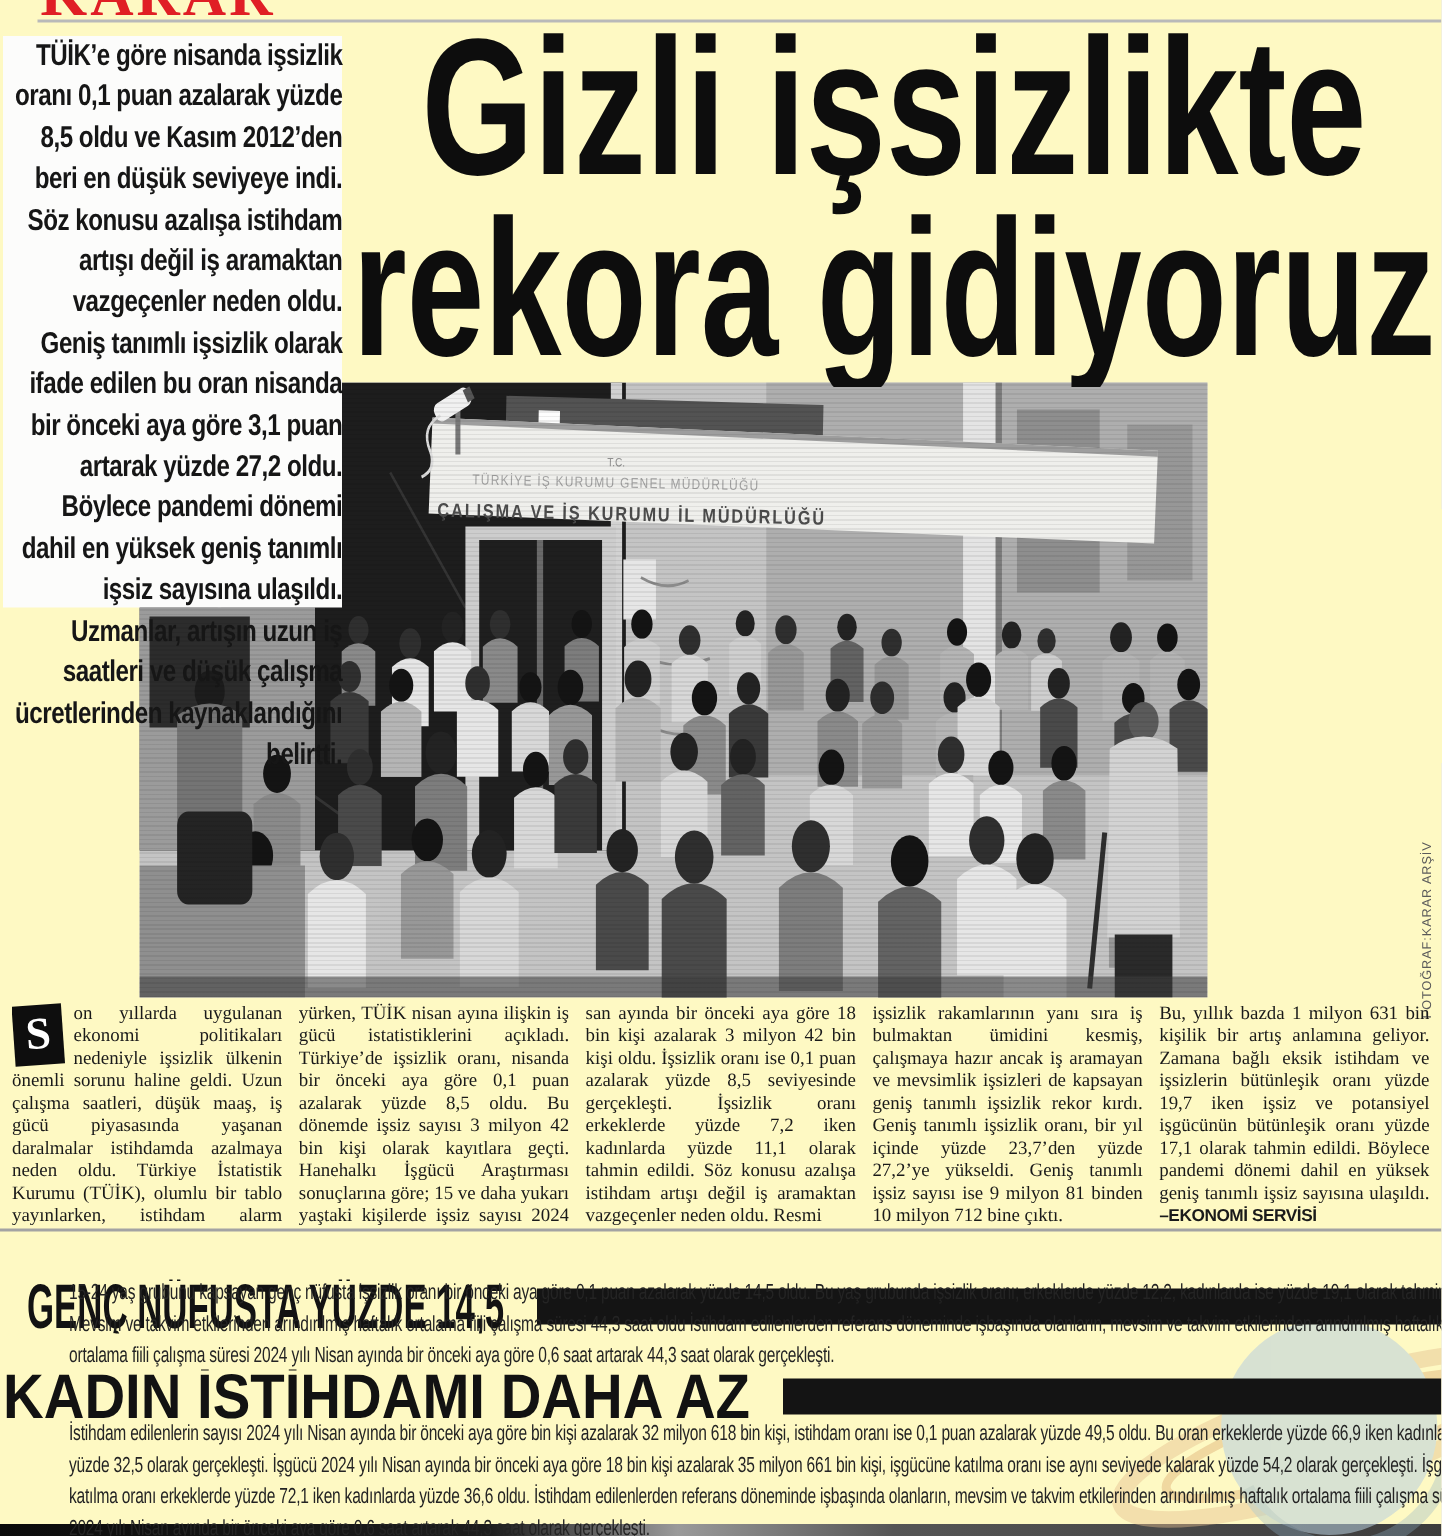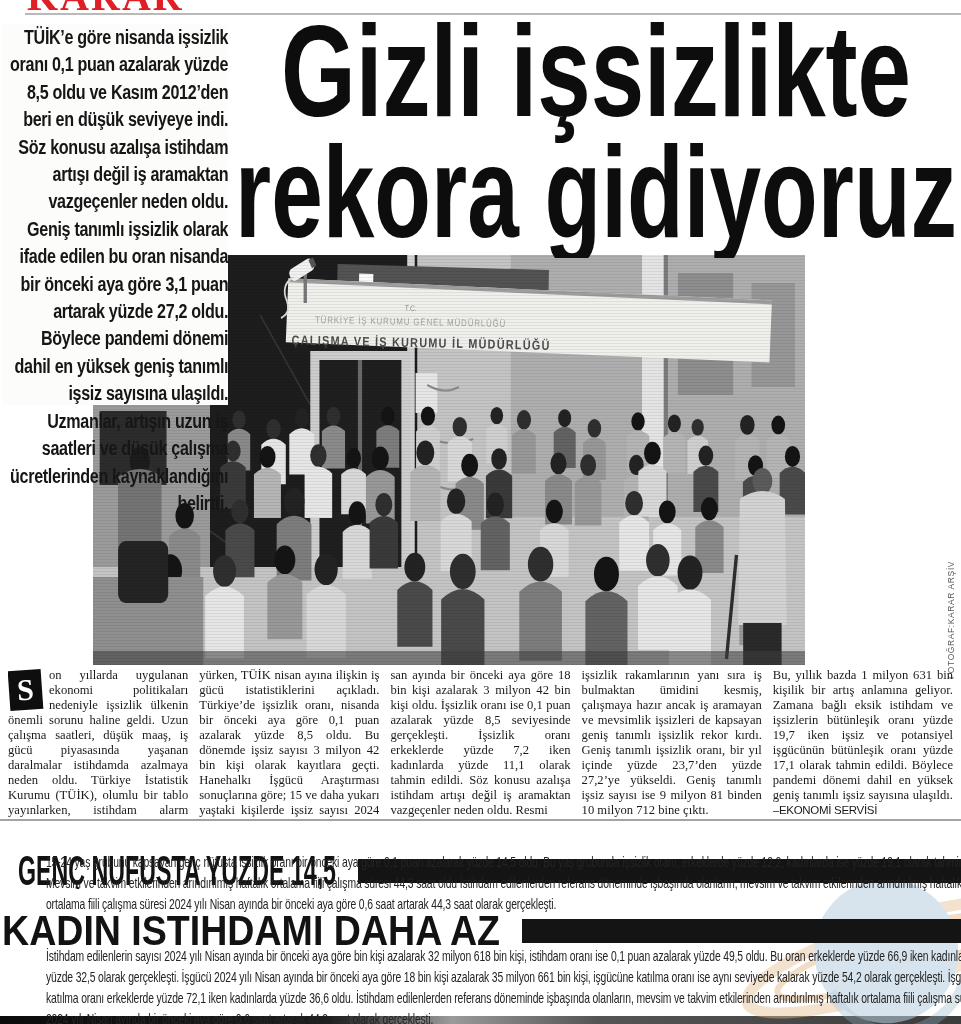--- a/index.html
+++ b/index.html
@@ -1,16 +1,16 @@
 <!DOCTYPE html>
 <html lang="tr"><head>
 <meta charset="utf-8">
 <style>
   html,body{margin:0;padding:0;background:#e9e9e9;}
-  #page{position:relative;width:961px;height:1024px;background:#ffffff;overflow:hidden;
+  #page{position:relative;width:961px;height:1024px;background:#fef9c3;overflow:hidden;
         font-family:"Liberation Sans",sans-serif;color:#111;}
   
   #logo-clip{position:absolute;left:27px;top:0;width:210px;height:11px;overflow:hidden;}
   #logo-clip span{display:block;margin-top:-27px;font-family:"Liberation Serif",serif;
         font-weight:bold;font-size:40px;letter-spacing:2px;color:#e01e25;}
   #mast-rule{position:absolute;left:25px;top:13px;width:936px;border-top:2px solid #b9b9b9;}
   
   #lead{position:absolute;left:2px;top:24px;width:226px;height:381px;background:#fcfcfb;z-index:3;}
   #lead p{margin:0;width:124%;margin-left:-24%;transform:scaleX(.806);transform-origin:100% 0;
         font-weight:bold;font-size:20px;line-height:27.4px;text-align:right;letter-spacing:-.4px;color:#161616;}
@@ -24,21 +24,21 @@
         background:repeating-linear-gradient(0deg,#000 0 1px,transparent 1px 3px);}
   #credit{position:absolute;left:946px;top:679px;transform:rotate(-90deg);transform-origin:0 0;
         white-space:nowrap;font-size:8.5px;letter-spacing:.6px;color:#5a5a5a;z-index:2;}
   
   #columns{position:absolute;left:8px;top:668px;width:945px;height:150px;display:flex;gap:11px;z-index:2;}
   .col{flex:1;font-family:"Liberation Serif",serif;font-size:12.6px;line-height:15px;
         text-align:justify;color:#1a1a1a;overflow:hidden;}
   #dropcap{float:left;width:33px;height:40px;margin:2px 7px 0 1px;background:#0e0e0e;
         transform:rotate(-4deg);display:flex;align-items:center;justify-content:center;}
   #dropcap span{color:#fff;font-family:"Liberation Serif",serif;font-weight:bold;font-size:30px;line-height:1;}
-  .byline{font-family:"Liberation Sans",sans-serif;font-weight:normal;font-size:11.5px;letter-spacing:-.3px;}
+  .byline{font-family:"Liberation Sans",sans-serif;font-weight:bold;font-size:11.5px;letter-spacing:-.3px;}
   
   #rule2{position:absolute;left:0;top:819px;width:961px;border-top:2px solid #a3a3a3;z-index:2;}
   .sec-head{position:absolute;left:0;display:flex;align-items:center;width:961px;z-index:2;}
   .sec-head .bar{flex:1;height:24px;background:#141414;margin-left:10px;}
   .sec-head text{font-family:"Liberation Sans",sans-serif;font-weight:bold;fill:#121212;}
   .sec-body{position:absolute;left:46px;z-index:2;margin:0;width:139%;transform:scaleX(.715);
         transform-origin:0 0;font-size:14.5px;line-height:21px;letter-spacing:-.2px;color:#242424;}
   #bottom-strip{position:absolute;left:0;top:1016px;width:961px;height:8px;z-index:1;
         background:linear-gradient(90deg,#0b0b0b 0%,#1d1d1d 34%,#9a9a9a 47%,#555 62%,#3c3c3c 100%);}
   #watermark{position:absolute;left:738px;top:845px;width:280px;height:200px;z-index:1;opacity:.55;}

